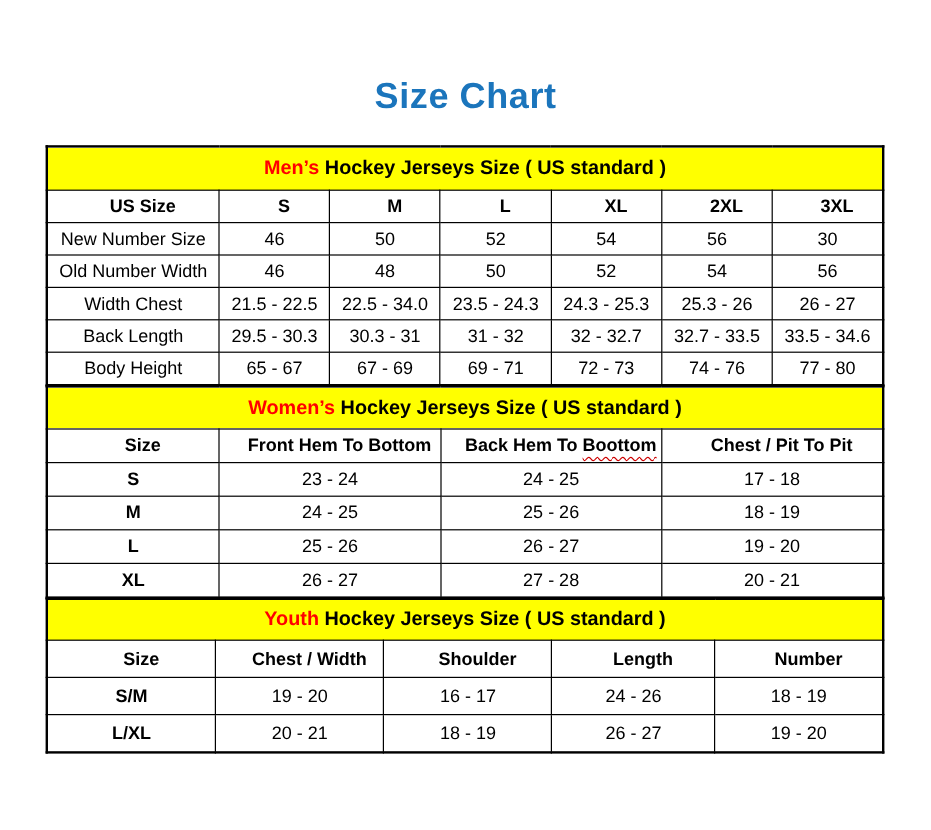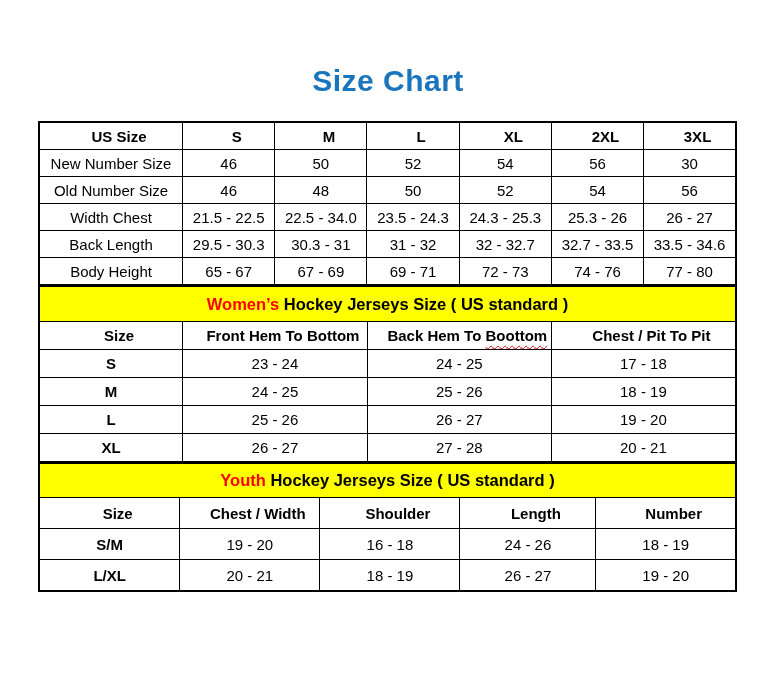--- a/index.html
+++ b/index.html
@@ -82,40 +82,43 @@
       <colgroup>
         <col style="width:20.6%">
           <col style="width:13.23%">
           <col style="width:13.23%">
           <col style="width:13.23%">
           <col style="width:13.23%">
           <col style="width:13.23%">
           <col style="width:13.25%">
       </colgroup>
       <tbody>
+          <tr class="band-row">
+        <td colspan="7"><span class="band-highlight">Men’s</span><span> Hockey Jerseys Size ( US standard )</span></td>
+      </tr>
       <tr class="header-row">
         <td>US Size</td>
         <td>S</td>
         <td>M</td>
         <td>L</td>
         <td>XL</td>
         <td>2XL</td>
         <td>3XL</td>
       </tr>
       <tr>
         <td class="row-label">New Number Size</td>
         <td>46</td>
         <td>50</td>
         <td>52</td>
         <td>54</td>
         <td>56</td>
         <td>30</td>
       </tr>
       <tr>
-        <td class="row-label">Old Number Size</td>
+        <td class="row-label">Old Number Width</td>
         <td>46</td>
         <td>48</td>
         <td>50</td>
         <td>52</td>
         <td>54</td>
         <td>56</td>
       </tr>
       <tr>
         <td class="row-label">Width Chest</td>
         <td>21.5 - 22.5</td>
@@ -205,21 +208,21 @@
       <tr class="header-row">
         <td>Size</td>
         <td>Chest / Width</td>
         <td>Shoulder</td>
         <td>Length</td>
         <td>Number</td>
       </tr>
       <tr>
         <td class="row-label">S/M</td>
         <td>19 - 20</td>
-        <td>16 - 18</td>
+        <td>16 - 17</td>
         <td>24 - 26</td>
         <td>18 - 19</td>
       </tr>
       <tr>
         <td class="row-label">L/XL</td>
         <td>20 - 21</td>
         <td>18 - 19</td>
         <td>26 - 27</td>
         <td>19 - 20</td>
       </tr>

